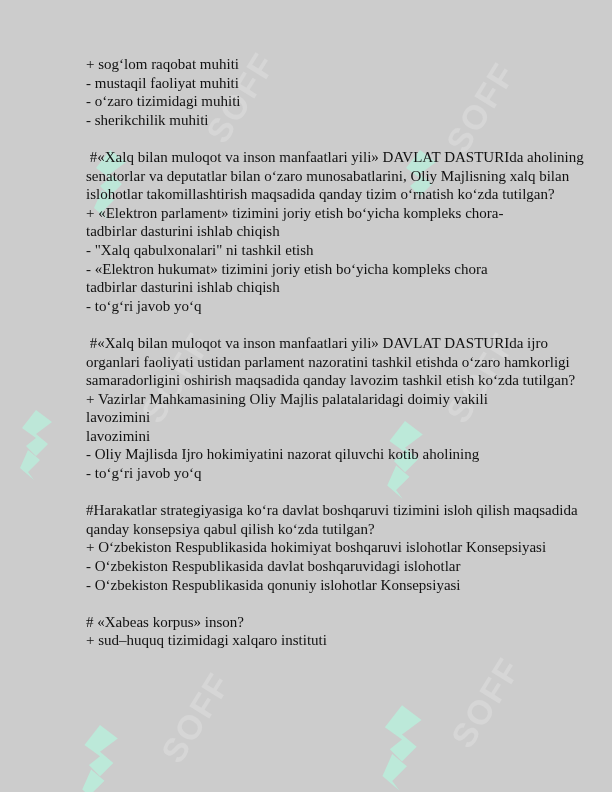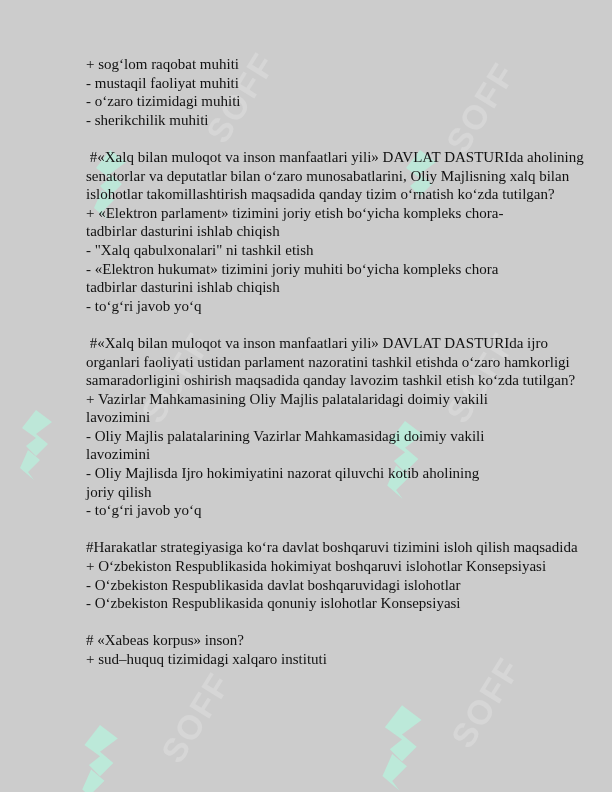--- a/index.html
+++ b/index.html
@@ -106,44 +106,43 @@
 
   <div class="gap"></div>
 
   <div>
     <span class="line" style="white-space:pre;"> #«Xalq bilan muloqot va inson manfaatlari yili» DAVLAT DASTURIda aholining</span>
     <span class="line">senatorlar va deputatlar bilan o‘zaro munosabatlarini, Oliy Majlisning xalq bilan</span>
     <span class="line">islohotlar takomillashtirish maqsadida qanday tizim o‘rnatish ko‘zda tutilgan?</span>
     <span class="line">+ «Elektron parlament» tizimini joriy etish bo‘yicha kompleks chora-</span>
     <span class="line">tadbirlar dasturini ishlab chiqish</span>
     <span class="line">- "Xalq qabulxonalari" ni tashkil etish</span>
-    <span class="line">- «Elektron hukumat» tizimini joriy muhiti bo‘yicha kompleks chora</span>
+    <span class="line">- «Elektron hukumat» tizimini joriy etish bo‘yicha kompleks chora</span>
     <span class="line">tadbirlar dasturini ishlab chiqish</span>
     <span class="line">- to‘g‘ri javob yo‘q</span>
   </div>
 
   <div class="gap"></div>
 
   <div>
     <span class="line" style="white-space:pre;"> #«Xalq bilan muloqot va inson manfaatlari yili» DAVLAT DASTURIda ijro</span>
     <span class="line">organlari faoliyati ustidan parlament nazoratini tashkil etishda o‘zaro hamkorligi</span>
     <span class="line">samaradorligini oshirish maqsadida qanday lavozim tashkil etish ko‘zda tutilgan?</span>
     <span class="line">+ Vazirlar Mahkamasining Oliy Majlis palatalaridagi doimiy vakili</span>
     <span class="line">lavozimini</span>
-    <span class="line">- Oliy Majlis palatalarining Vazirlar Mahkamasidagi doimiy vakili</span>
     <span class="line">lavozimini</span>
     <span class="line">- Oliy Majlisda Ijro hokimiyatini nazorat qiluvchi kotib aholining</span>
-    <span class="line">joriy qilish</span>
     <span class="line">- to‘g‘ri javob yo‘q</span>
   </div>
 
   <div class="gap"></div>
 
   <div>
     <span class="line">#Harakatlar strategiyasiga ko‘ra davlat boshqaruvi tizimini isloh qilish maqsadida</span>
+    <span class="line">qanday konsepsiya qabul qilish ko‘zda tutilgan?</span>
     <span class="line">+ O‘zbekiston Respublikasida hokimiyat boshqaruvi islohotlar Konsepsiyasi</span>
     <span class="line">- O‘zbekiston Respublikasida davlat boshqaruvidagi islohotlar</span>
     <span class="line">- O‘zbekiston Respublikasida qonuniy islohotlar Konsepsiyasi</span>
   </div>
 
   <div class="gap"></div>
 
   <div>
     <span class="line"># «Xabeas korpus» inson?</span>
     <span class="line">+ sud–huquq tizimidagi xalqaro instituti</span>

